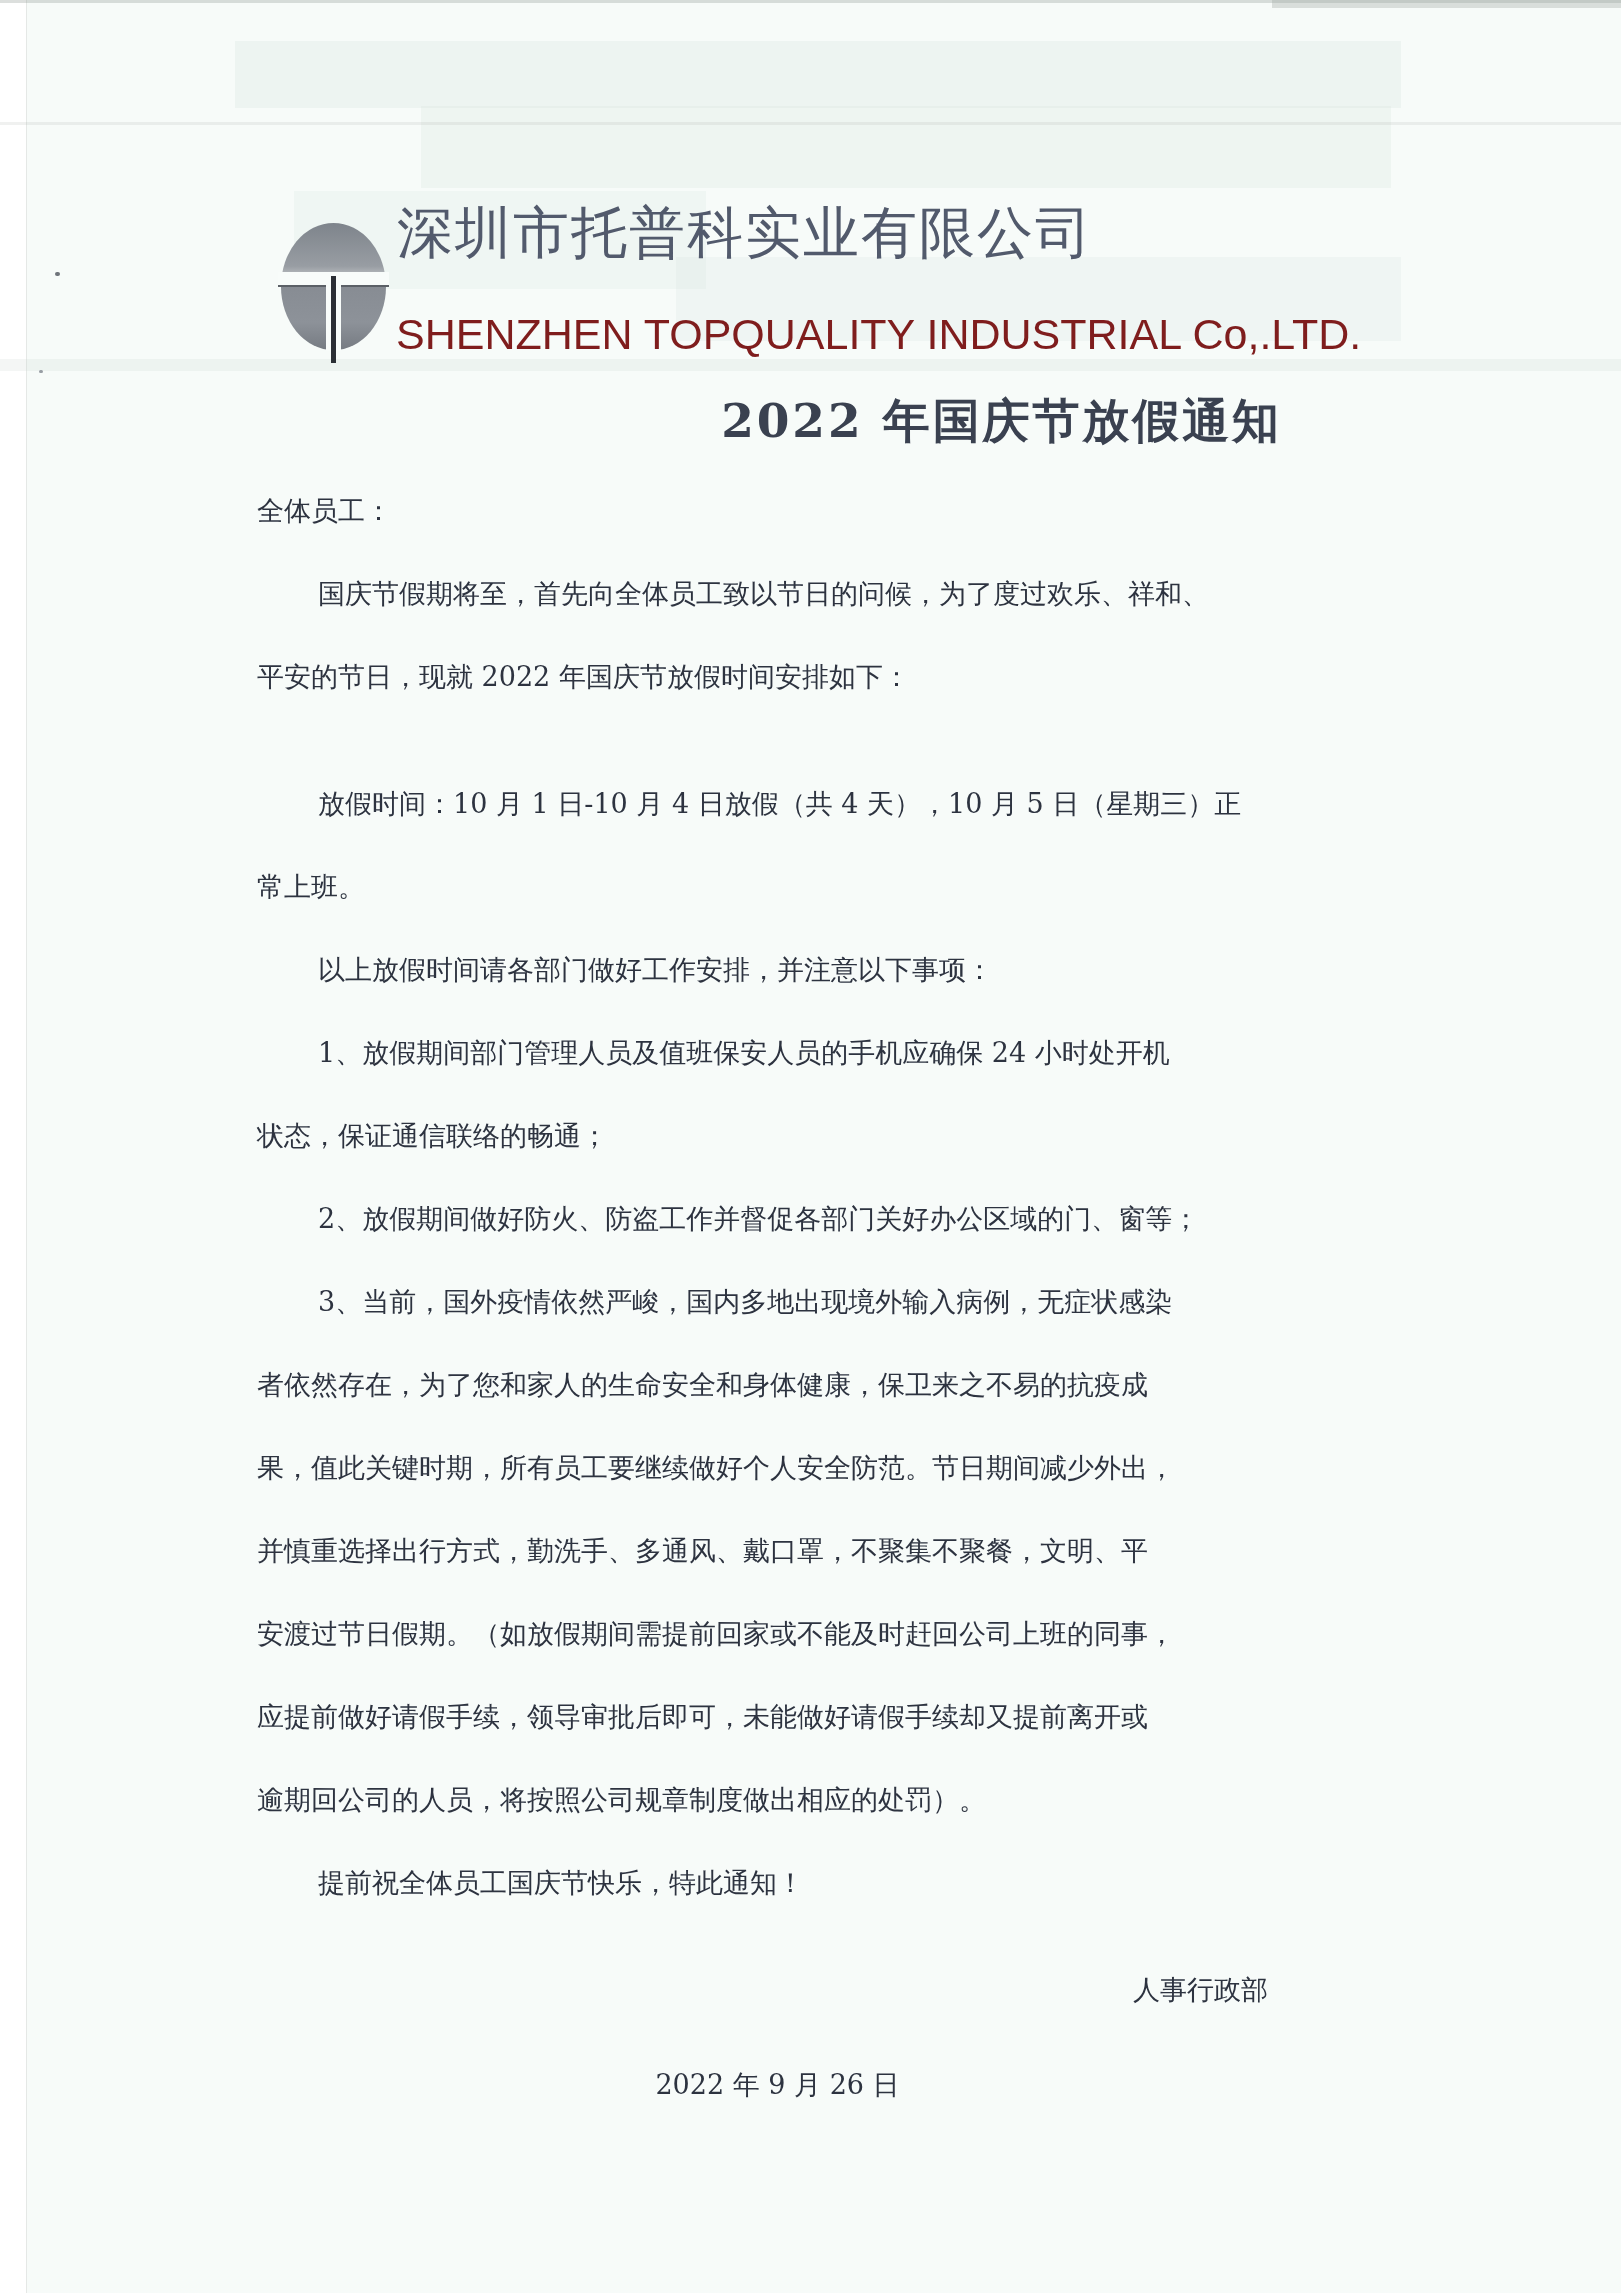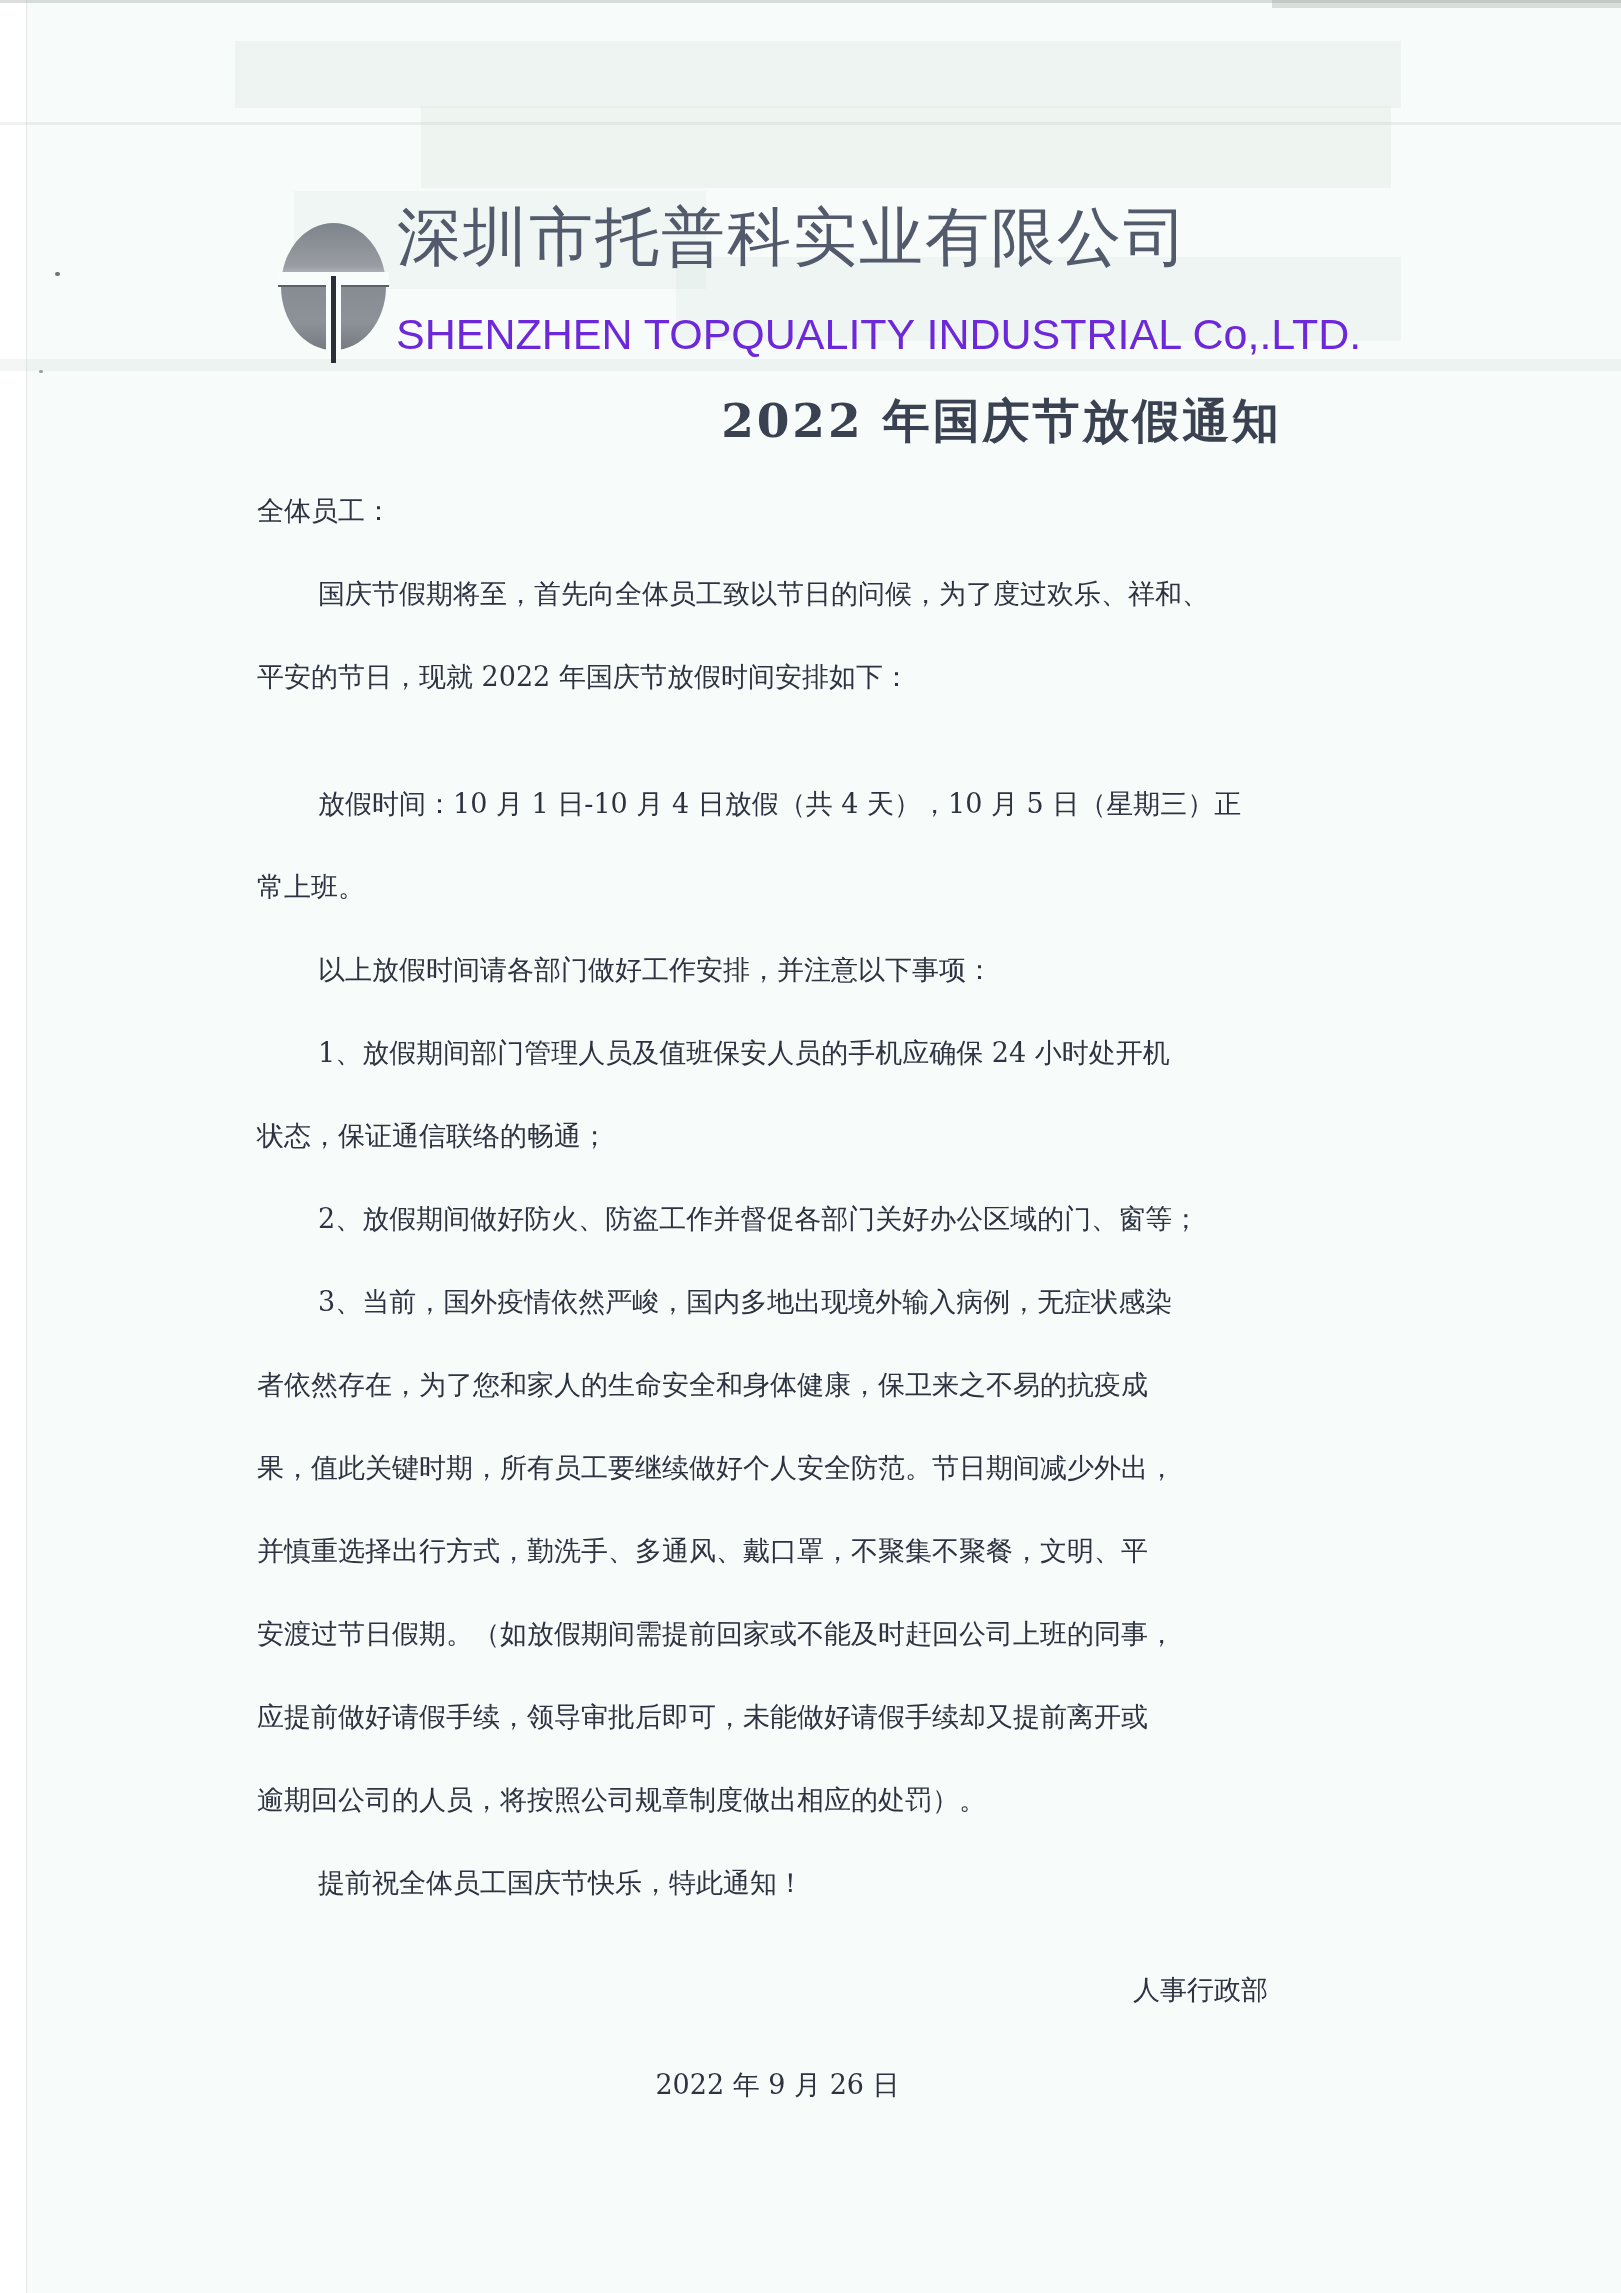--- a/index.html
+++ b/index.html
@@ -35,27 +35,27 @@
     border-radius:50%;
     background:linear-gradient(180deg,#7e848b 0%,#989da3 34%,#aeb2b6 39%,#868b92 44%,#8d9299 78%,#767b82 100%);
   }
   .logo-hbar { position:absolute; left:-2.9px; top:49px; width:111px; height:12.7px;
     background:#f8fcfa; border-bottom:2px solid #5b6066; }
   .logo-vbar { position:absolute; left:45px; top:62px; width:14.7px; height:66px; background:#f8fcfa; }
   .logo-stem { position:absolute; left:50px; top:53px; width:4.9px; height:87px; background:#2b2f35; }
 
   .company-zh {
     position:absolute; left:397px; top:202px; width:990px;
-    font-size:64px; line-height:1.1; letter-spacing:2px;
+    font-size:56px; line-height:1.1; letter-spacing:2px;
     color:#525a6c; white-space:nowrap;
     font-family:"DejaVu Serif", serif;
   }
   .company-en {
     position:absolute; left:396px; top:310px;
-    font-size:43px; color:#6d28d9; letter-spacing:0px; white-space:nowrap;
+    font-size:43px; color:#7f1d1d; letter-spacing:0px; white-space:nowrap;
     font-family:"Liberation Sans", sans-serif;
   }
   .doc-title {
     position:absolute; left:0; top:390px; width:1282px;
     text-align:right;
     font-size:47px; font-weight:600; letter-spacing:2.9px;
     color:#3a4150;
     font-family:"DejaVu Serif", serif;
   }
 

